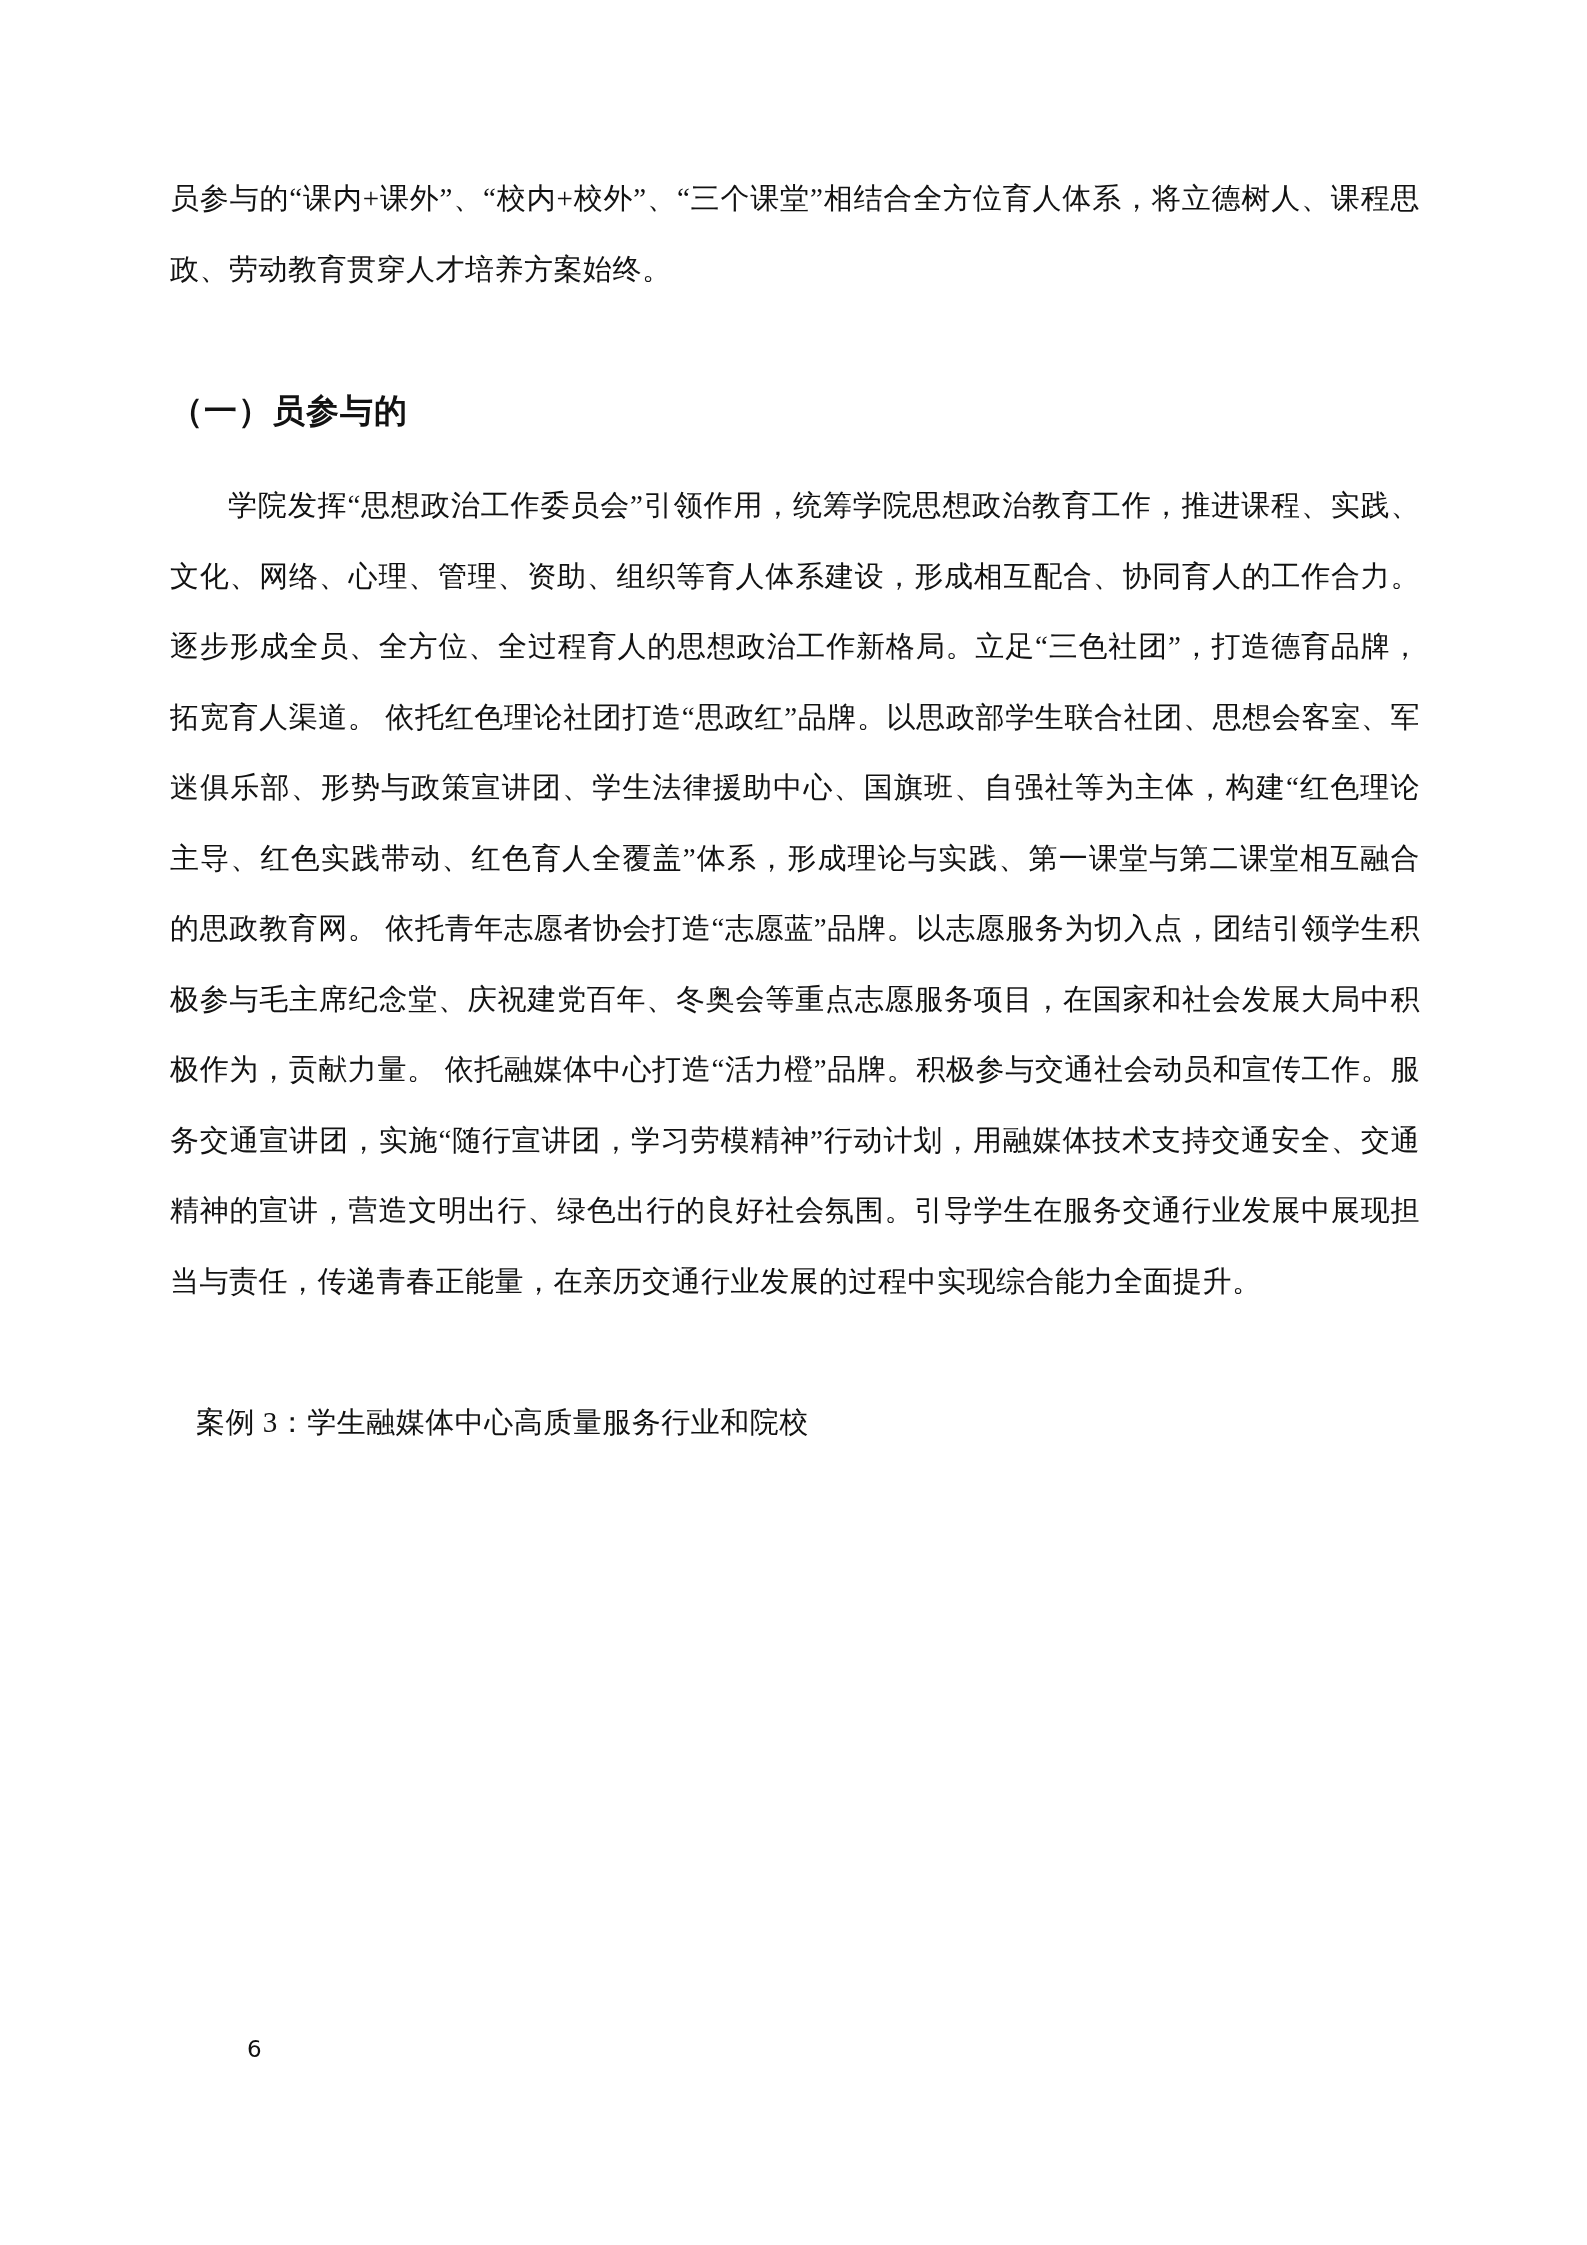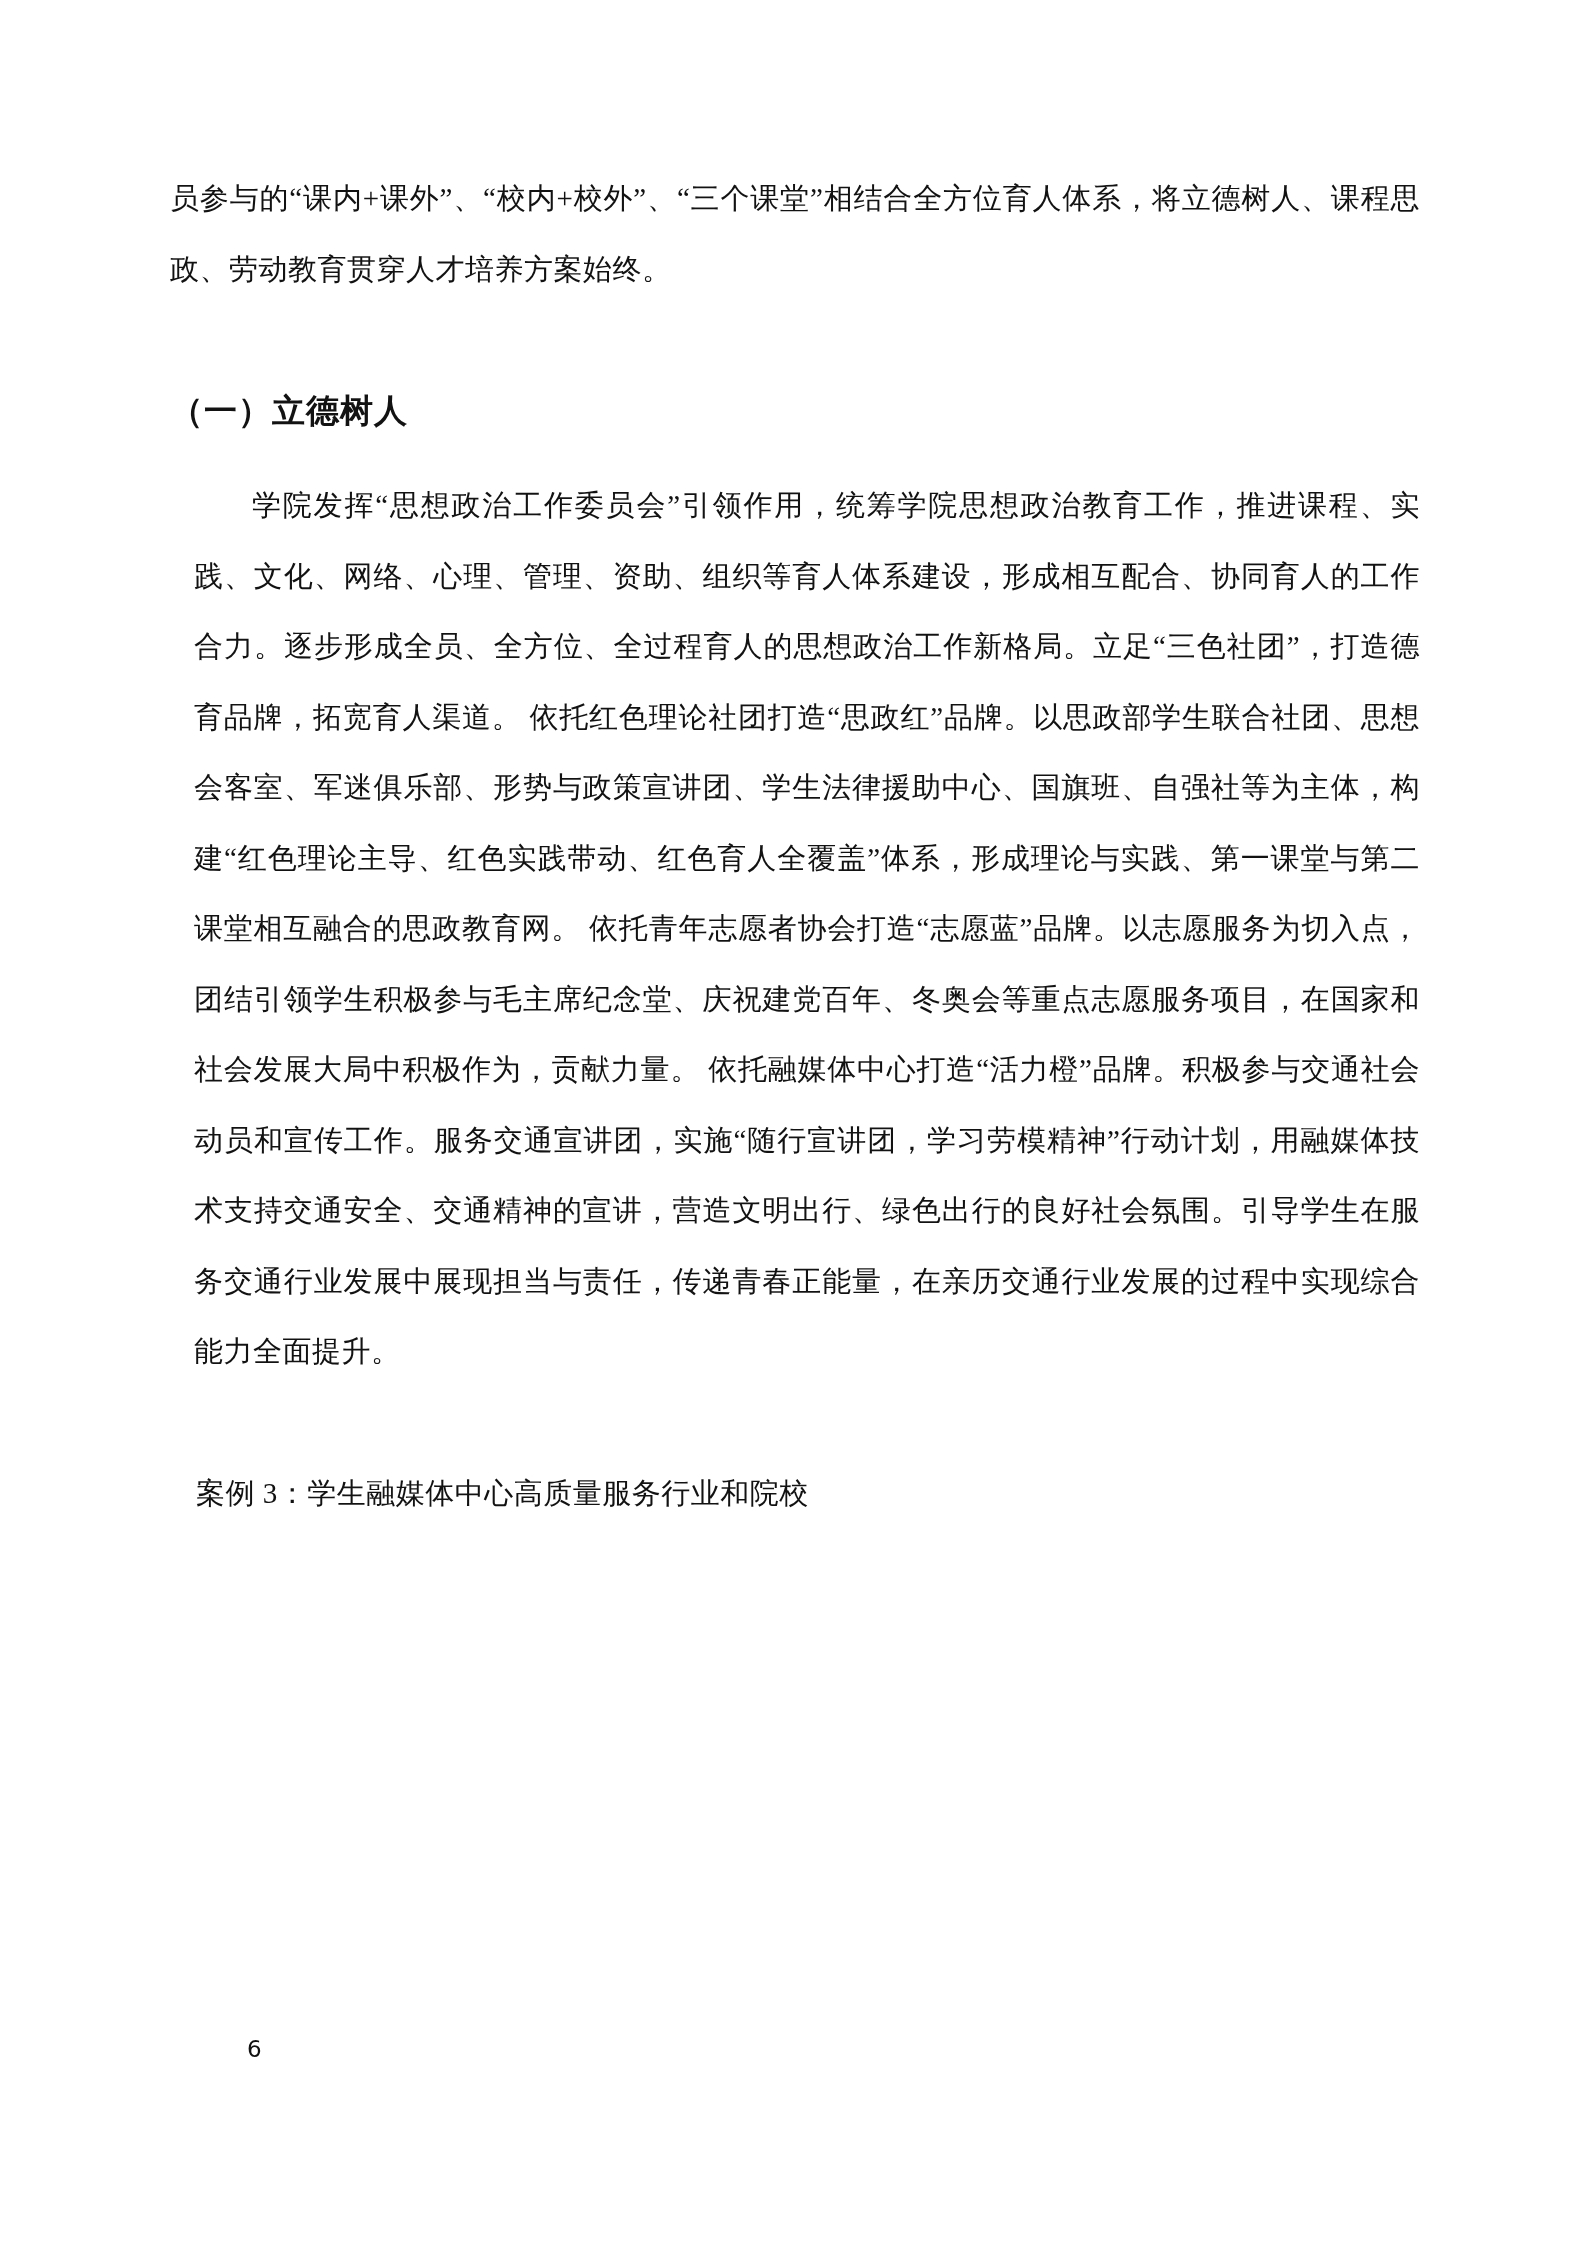--- a/index.html
+++ b/index.html
@@ -24,21 +24,20 @@
   }
   .para {
     font-size: 29px;
     line-height: 70.5px;
     text-align: justify;
     letter-spacing: 0.5px;
     margin: 0;
   }
   .para.indent {
     text-indent: 58px;
-    margin-left: 24px;
   }
   .continuation {
     margin-top: 163px;
   }
   .section-heading {
     margin-top: 84px;
     font-size: 33px;
     font-weight: bold;
     line-height: 46px;
     letter-spacing: 1px;
@@ -66,21 +65,21 @@
   }
 </style>
 </head>
 <body>
 
 <div class="page">
   <div class="content">
 
     <p class="para continuation">员参与的“课内+课外”、“校内+校外”、“三个课堂”相结合全方位育人体系，将立德树人、课程思政、劳动教育贯穿人才培养方案始终。</p>
 
-    <div class="section-heading">（一）立德树人</div>
+    <div class="section-heading">（一）员参与的</div>
 
     <p class="para indent section-body">学院发挥“思想政治工作委员会”引领作用，统筹学院思想政治教育工作，推进课程、实践、文化、网络、心理、管理、资助、组织等育人体系建设，形成相互配合、协同育人的工作合力。逐步形成全员、全方位、全过程育人的思想政治工作新格局。立足“三色社团”，打造德育品牌，拓宽育人渠道。 依托红色理论社团打造“思政红”品牌。以思政部学生联合社团、思想会客室、军迷俱乐部、形势与政策宣讲团、学生法律援助中心、国旗班、自强社等为主体，构建“红色理论主导、红色实践带动、红色育人全覆盖”体系，形成理论与实践、第一课堂与第二课堂相互融合的思政教育网。 依托青年志愿者协会打造“志愿蓝”品牌。以志愿服务为切入点，团结引领学生积极参与毛主席纪念堂、庆祝建党百年、冬奥会等重点志愿服务项目，在国家和社会发展大局中积极作为，贡献力量。 依托融媒体中心打造“活力橙”品牌。积极参与交通社会动员和宣传工作。服务交通宣讲团，实施“随行宣讲团，学习劳模精神”行动计划，用融媒体技术支持交通安全、交通精神的宣讲，营造文明出行、绿色出行的良好社会氛围。引导学生在服务交通行业发展中展现担当与责任，传递青春正能量，在亲历交通行业发展的过程中实现综合能力全面提升。</p>
 
     <div class="case-heading">案例 3：学生融媒体中心高质量服务行业和院校</div>
 
 
   </div>
 
   <div class="page-number">6</div>
 </div>

